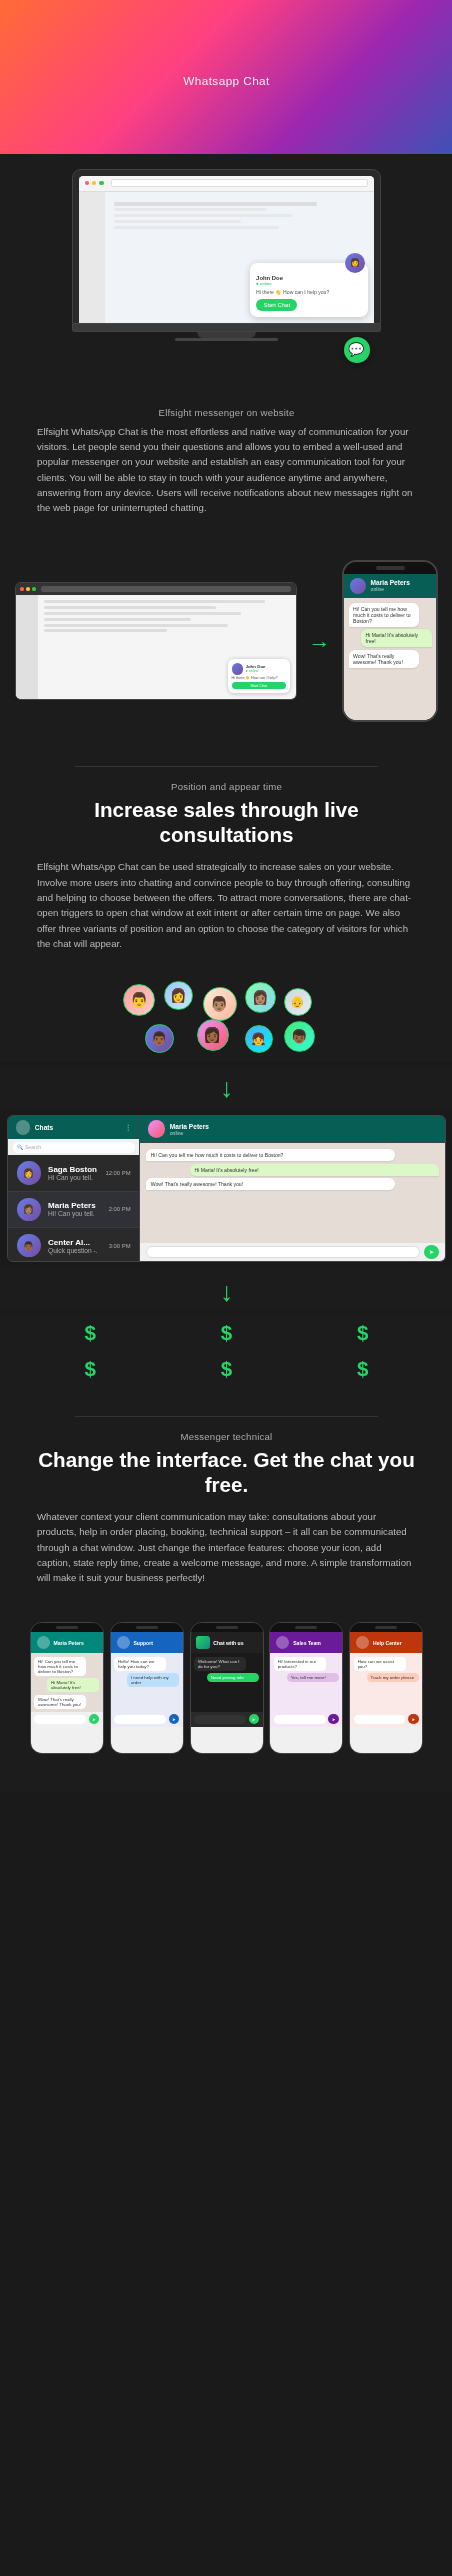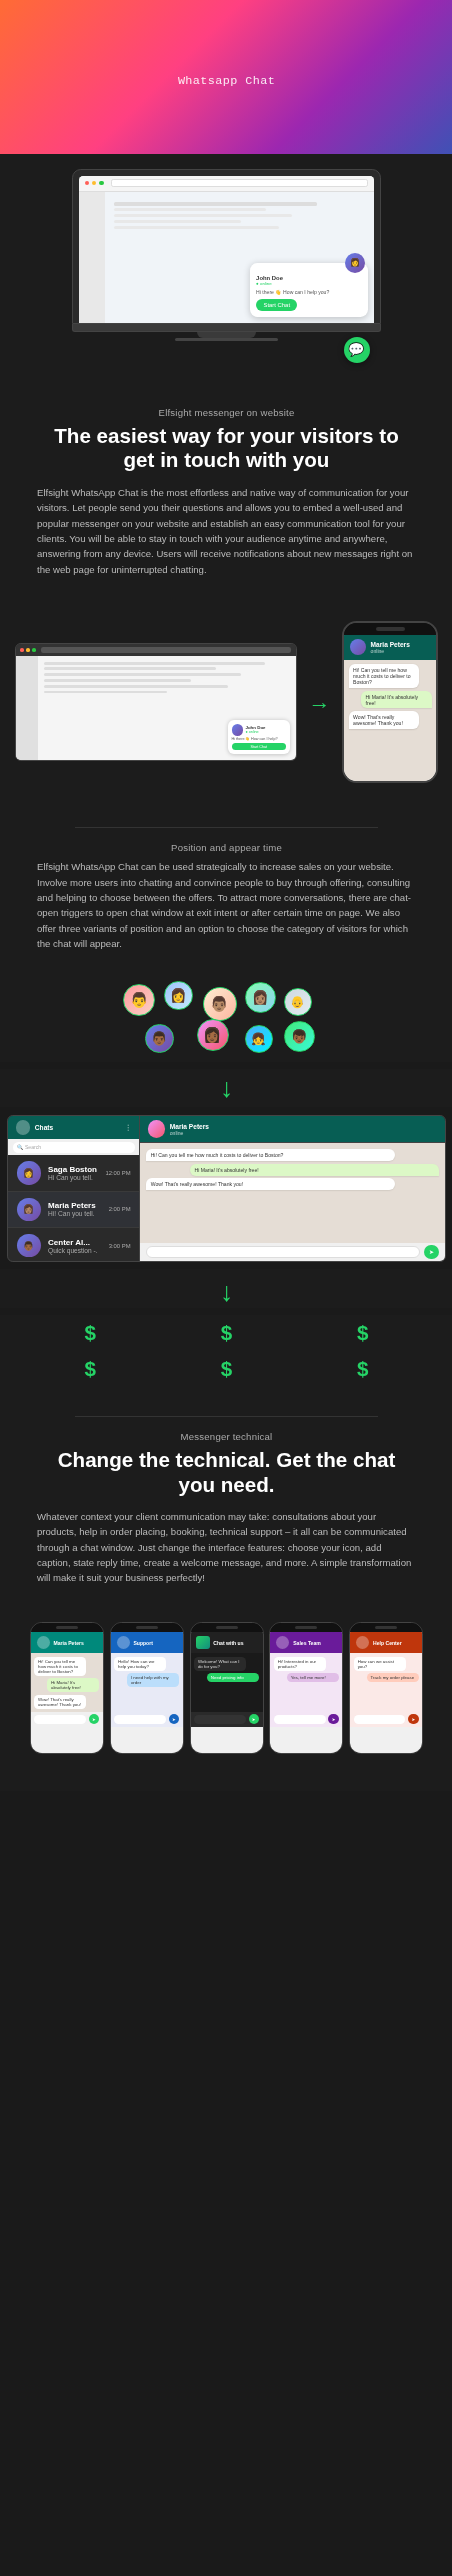--- a/index.html
+++ b/index.html
@@ -22,21 +22,20 @@
       justify-content: center;
       padding: 22px 14.7px 14.7px;
       text-align: center;
     }
     .hero-subtitle {
       font-size: 11.8px;
       font-weight: 400;
       color: rgba(255,255,255,0.9);
       margin-bottom: 0;
       letter-spacing: 0.4px;
-      font-family: Liberation Mono, monospace;
     }
     .hero-title {
       font-size: 28px;
       font-weight: 900;
       color: #fff;
       line-height: 1.1;
       letter-spacing: -0.4px;
     }
 
     
@@ -555,21 +554,20 @@
     <div style="position:relative; height:0;">
       <div style="position:absolute; bottom:-22px; right:11px; width:26.5px; height:26.5px; background:#25d366; border-radius:50%; display:flex; align-items:center; justify-content:center; font-size:13.2px; box-shadow:0 1.5px 5.9px rgba(0,0,0,0.4); z-index:10;">💬</div>
     </div>
   </div>
 </div>
 
 <div style="height:14.7px; background:#1c1c1c;"></div>
 
 <div class="section-messenger">
   <div class="section-label">Elfsight messenger on website</div>
-  <div class="section-title">The easiest way for your visitors to get in touch with you</div>
   <div class="section-desc">Elfsight WhatsApp Chat is the most effortless and native way of communication for your visitors. Let people send you their questions and allows you to embed a well-used and popular messenger on your website and establish an easy communication tool for your clients. You will be able to stay in touch with your audience anytime and anywhere, answering from any device. Users will receive notifications about new messages right on the web page for uninterrupted chatting.</div>
 </div>
 
 <div class="demo-row">
 
   <div class="demo-laptop-small">
     <div class="demo-browser-bar-small">
       <div class="demo-dot r"></div>
       <div class="demo-dot y"></div>
       <div class="demo-dot g"></div>
@@ -619,20 +617,21 @@
         <div class="wa-msg-outgoing">Hi Maria! It's absolutely free!</div>
         <div class="wa-msg-incoming">Wow! That's really awesome! Thank you!</div>
       </div>
     </div>
   </div>
 </div>
 
 <div class="section-position">
   <div class="divider-line"></div>
   <div class="section-label">Position and appear time</div>
+  <div class="section-title">Increase sales through live consultations</div>
   <div class="section-desc">Elfsight WhatsApp Chat can be used strategically to increase sales on your website. Involve more users into chatting and convince people to buy through offering, consulting and helping to choose between the offers. To attract more conversations, there are chat-open triggers to open chat window at exit intent or after certain time on page. We also offer three variants of position and an option to choose the category of visitors for which the chat will appear.</div>
 </div>
 
 <div style="background:#1c1c1c; padding:7.4px 0 0; display:flex; justify-content:center;">
   <div style="position:relative; width:221px; height:81px;">
 
     <div style="position:absolute; top:3.7px; left:7.4px; width:32px; height:32px; border-radius:50%; background:linear-gradient(135deg,#ff9a9e,#fad0c4); border:1.5px solid #25d366; display:flex; align-items:center; justify-content:center; font-size:14.7px; overflow:hidden;">👨</div>
     <div style="position:absolute; top:0; left:48px; width:29px; height:29px; border-radius:50%; background:linear-gradient(135deg,#a1c4fd,#c2e9fb); border:1.5px solid #25d366; display:flex; align-items:center; justify-content:center; font-size:13.2px;">👩</div>
     <div style="position:absolute; top:5.9px; left:87px; width:34px; height:34px; border-radius:50%; background:linear-gradient(135deg,#ffecd2,#fcb69f); border:1.5px solid #25d366; display:flex; align-items:center; justify-content:center; font-size:14.7px;">👨🏽</div>
     <div style="position:absolute; top:1.5px; left:129px; width:31px; height:31px; border-radius:50%; background:linear-gradient(135deg,#84fab0,#8fd3f4); border:1.5px solid #25d366; display:flex; align-items:center; justify-content:center; font-size:13.2px;">👩🏽</div>
@@ -718,21 +717,21 @@
 </div>
 <div class="dollar-row">
   <span class="dollar-sign">$</span>
   <span class="dollar-sign">$</span>
   <span class="dollar-sign">$</span>
 </div>
 
 <div class="section-messenger-elem">
   <div class="divider-line"></div>
   <div class="section-label">Messenger technical</div>
-  <div class="section-title">Change the technical. Get the chat you need.</div>
+  <div class="section-title">Change the interface. Get the chat you free.</div>
   <div class="section-desc">Whatever context your client communication may take: consultations about your products, help in order placing, booking, technical support – it all can be communicated through a chat window. Just change the interface features: choose your icon, add caption, state reply time, create a welcome message, and more. A simple transformation will make it suit your business perfectly!</div>
 </div>
 
 <div class="phone-variations">
 
   <div class="phone-var">
     <div class="phone-var-notch">
       <div class="phone-var-notch-bar"></div>
     </div>
     <div class="phone-var-screen">

